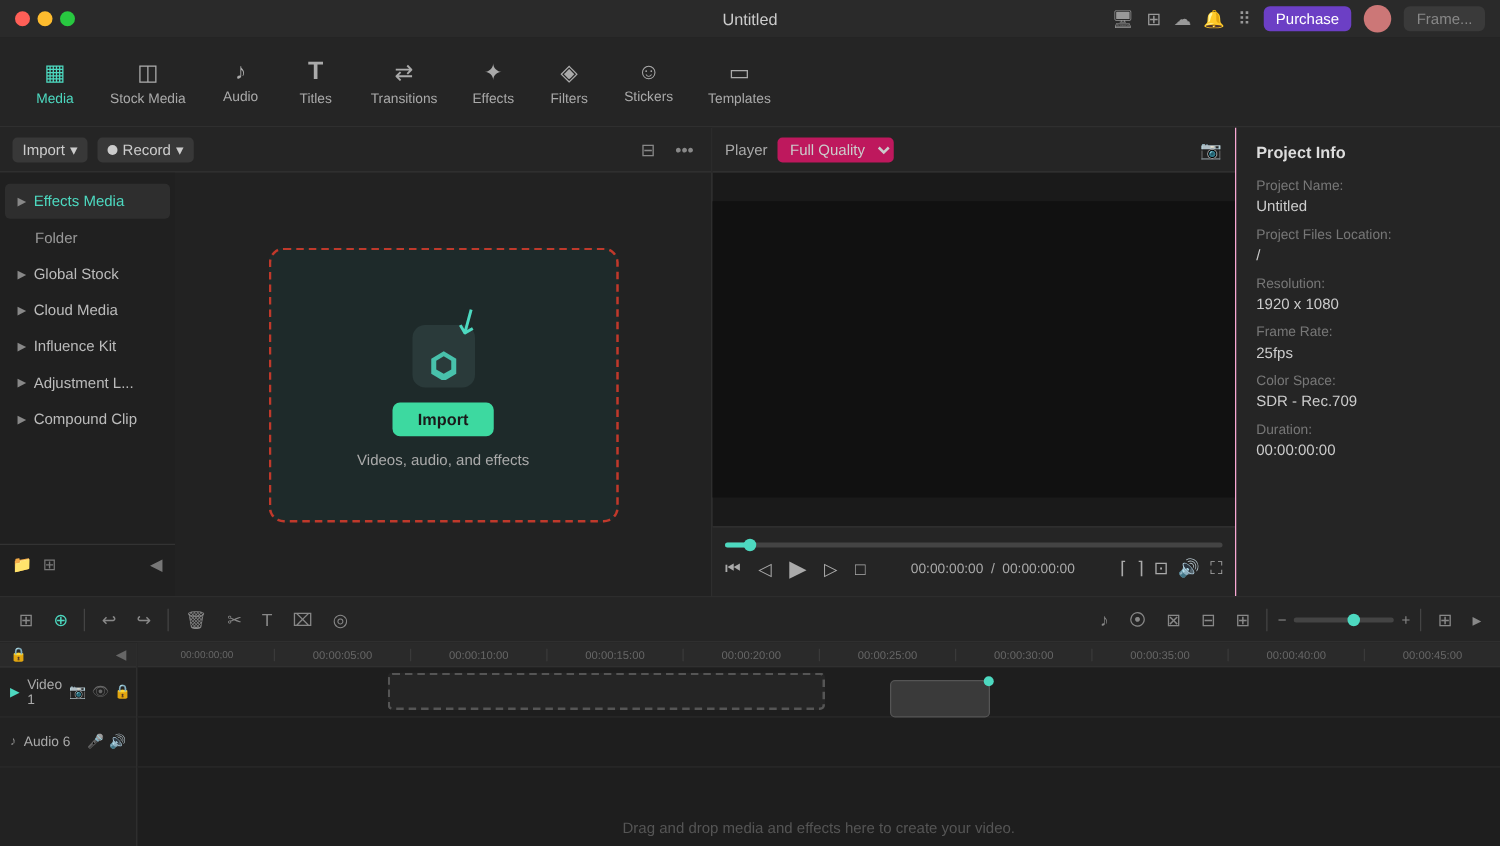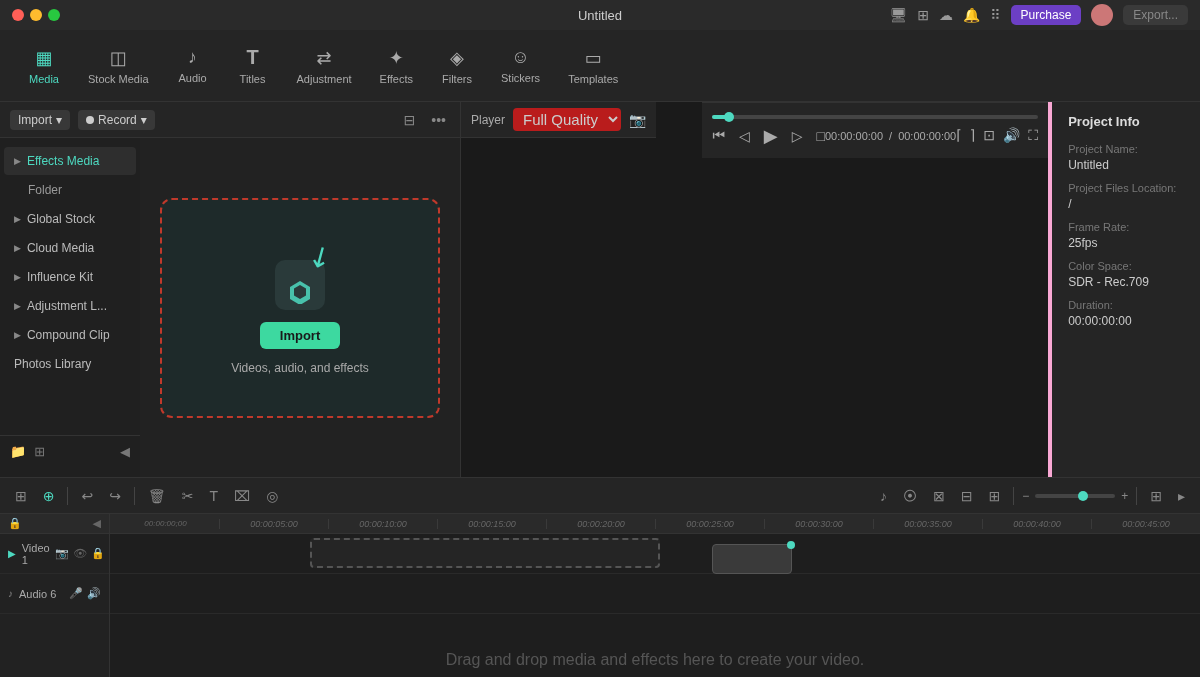--- a/index.html
+++ b/index.html
@@ -264,26 +264,26 @@
       align-items: center;
       padding: 0 10px;
       gap: 8px;
       border-bottom: 1px solid #333;
     }
     .player-label {
       color: #aaa;
       font-size: 12px;
     }
     .quality-select {
-      background: #b91c1c;
+      background: #be185d;
       color: #ccc;
       border: none;
       border-radius: 4px;
       padding: 2px 6px;
-      font-size: 15px;
+      font-size: 12px;
       cursor: pointer;
     }
     .player-toolbar-right { margin-left: auto; }
     .player-screen {
       flex: 1;
       background: #111;
     }
     .player-controls {
       height: 56px;
       background: #252525;
@@ -335,23 +335,23 @@
       gap: 14px;
     }
     .player-btn {
       color: #aaa;
       font-size: 14px;
       cursor: pointer;
     }
 
     
     .project-info-panel {
-      width: 279px;
+      width: 212px;
       background: #252525;
-      border-left: 4px solid #f9a8d4;
+      border-left: 1px solid #f9a8d4;
       padding: 12px 16px;
       overflow-y: auto;
     }
     .panel-title {
       color: #ddd;
       font-size: 13px;
       font-weight: 600;
       margin-bottom: 14px;
     }
     .info-row {
@@ -460,21 +460,20 @@
       background: #2a2a2a;
       display: flex;
       align-items: center;
       overflow: hidden;
       position: relative;
       border-bottom: 1px solid #333;
     }
     .ruler-marks {
       display: flex;
       width: 100%;
-      font-style: italic;
     }
     .ruler-mark {
       flex: 1;
       text-align: center;
       color: #666;
       font-size: 9px;
       border-left: 1px solid #3a3a3a;
     }
 
     .timeline-tracks {
@@ -519,33 +518,33 @@
       height: 8px;
       border-radius: 50%;
       background: #4dd9c0;
     }
     .timeline-drop-hint {
       position: absolute;
       bottom: 8px;
       left: 50%;
       transform: translateX(-50%);
       color: #555;
-      font-size: 16px;
+      font-size: 12px;
       white-space: nowrap;
     }
 
     .left-panel-inner {
       display: flex;
       flex: 1;
       overflow: hidden;
     }
     .center-player {
       flex: 1;
       display: flex;
-      flex-direction: row;
+      flex-direction: column;
       gap: 23px;
     }
     .main-content {
       display: flex;
       flex: 1;
       overflow: hidden;
       justify-content: flex-end;
     }
   </style>
 </head>
@@ -559,21 +558,21 @@
   </div>
   <div class="titlebar-title">Untitled</div>
   <div style="margin-left:auto; display:flex; align-items:center; gap:10px;">
     <span class="titlebar-icon">🖥</span>
     <span class="titlebar-icon">⊞</span>
     <span class="titlebar-icon">☁</span>
     <span class="titlebar-icon">🔔</span>
     <span class="titlebar-icon">⠿</span>
     <button class="purchase-btn">Purchase</button>
     <div class="avatar"></div>
-    <button class="export-btn">Export...</button>
+    <button class="export-btn">Frame...</button>
   </div>
 </div>
 
 <div class="app-body">
 
   <div class="top-toolbar">
     <div class="toolbar-item active">
       <span class="toolbar-icon">▦</span>
       <span class="toolbar-label">Media</span>
     </div>
@@ -584,21 +583,21 @@
     <div class="toolbar-item">
       <span class="toolbar-icon">♪</span>
       <span class="toolbar-label">Audio</span>
     </div>
     <div class="toolbar-item">
       <span class="toolbar-icon" style="font-size:20px;font-weight:bold;">T</span>
       <span class="toolbar-label">Titles</span>
     </div>
     <div class="toolbar-item">
       <span class="toolbar-icon">⇄</span>
-      <span class="toolbar-label">Adjustment</span>
+      <span class="toolbar-label">Transitions</span>
     </div>
     <div class="toolbar-item">
       <span class="toolbar-icon">✦</span>
       <span class="toolbar-label">Effects</span>
     </div>
     <div class="toolbar-item">
       <span class="toolbar-icon">◈</span>
       <span class="toolbar-label">Filters</span>
     </div>
     <div class="toolbar-item">
@@ -653,23 +652,20 @@
             <span>Influence Kit</span>
           </div>
           <div class="sidebar-item">
             <span class="arrow">▶</span>
             <span>Adjustment L...</span>
           </div>
           <div class="sidebar-item">
             <span class="arrow">▶</span>
             <span>Compound Clip</span>
           </div>
-          <div class="sidebar-item">
-            <span>Photos Library</span>
-          </div>
 
           <div style="position:absolute; bottom:210px; left:0; width:140px; display:flex; gap:8px; padding:8px 10px; border-top:1px solid #333;">
             <span style="color:#777; font-size:13px; cursor:pointer;">📁</span>
             <span style="color:#777; font-size:13px; cursor:pointer;">⊞</span>
             <span style="color:#777; font-size:13px; cursor:pointer; margin-left:auto;">◀</span>
           </div>
         </div>
 
         <div class="drop-zone">
           <div class="drop-zone-inner">
@@ -732,20 +728,24 @@
 
     <div class="project-info-panel">
       <div class="panel-title">Project Info</div>
       <div class="info-row">
         <div class="info-label">Project Name:</div>
         <div class="info-value">Untitled</div>
       </div>
       <div class="info-row">
         <div class="info-label">Project Files Location:</div>
         <div class="info-value">/</div>
+      </div>
+      <div class="info-row">
+        <div class="info-label">Resolution:</div>
+        <div class="info-value">1920 x 1080</div>
       </div>
       <div class="info-row">
         <div class="info-label">Frame Rate:</div>
         <div class="info-value">25fps</div>
       </div>
       <div class="info-row">
         <div class="info-label">Color Space:</div>
         <div class="info-value">SDR - Rec.709</div>
       </div>
       <div class="info-row">

